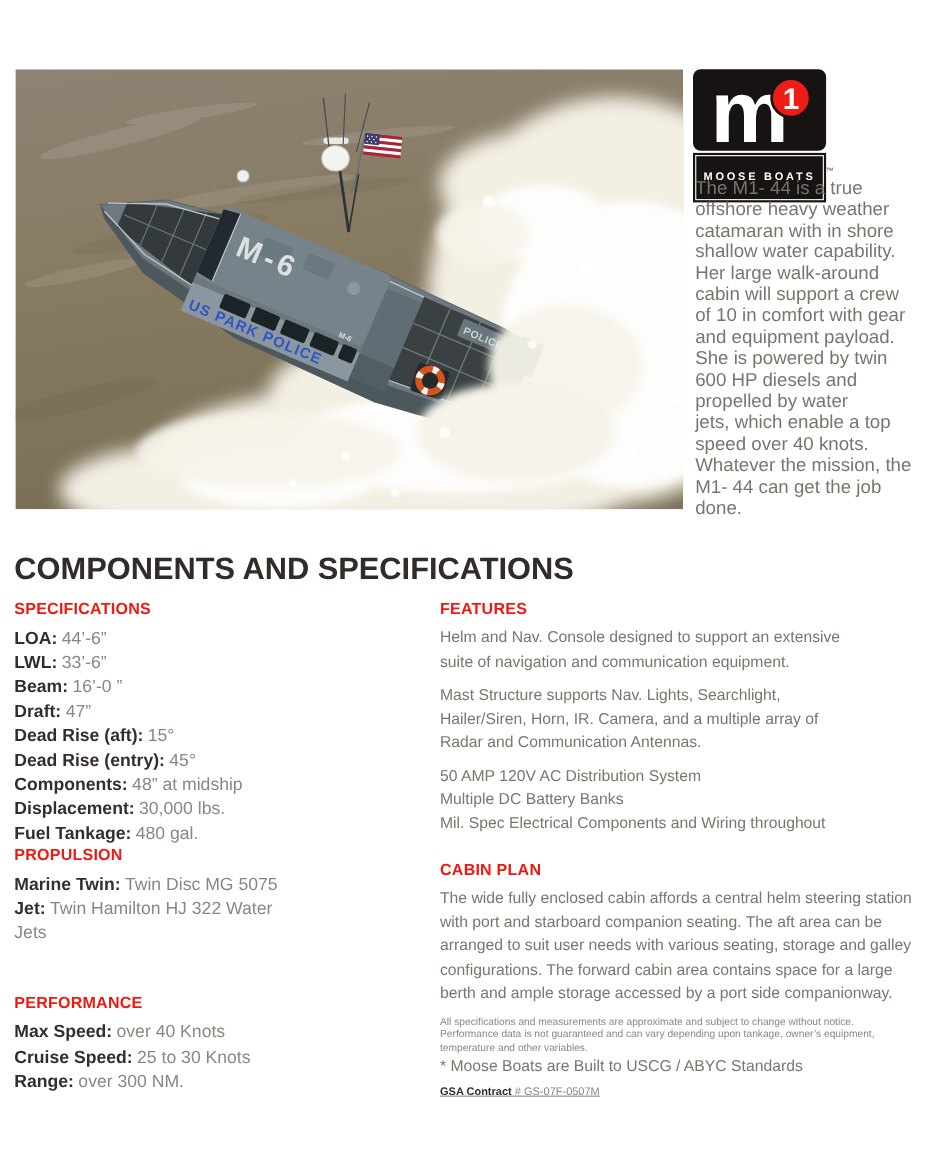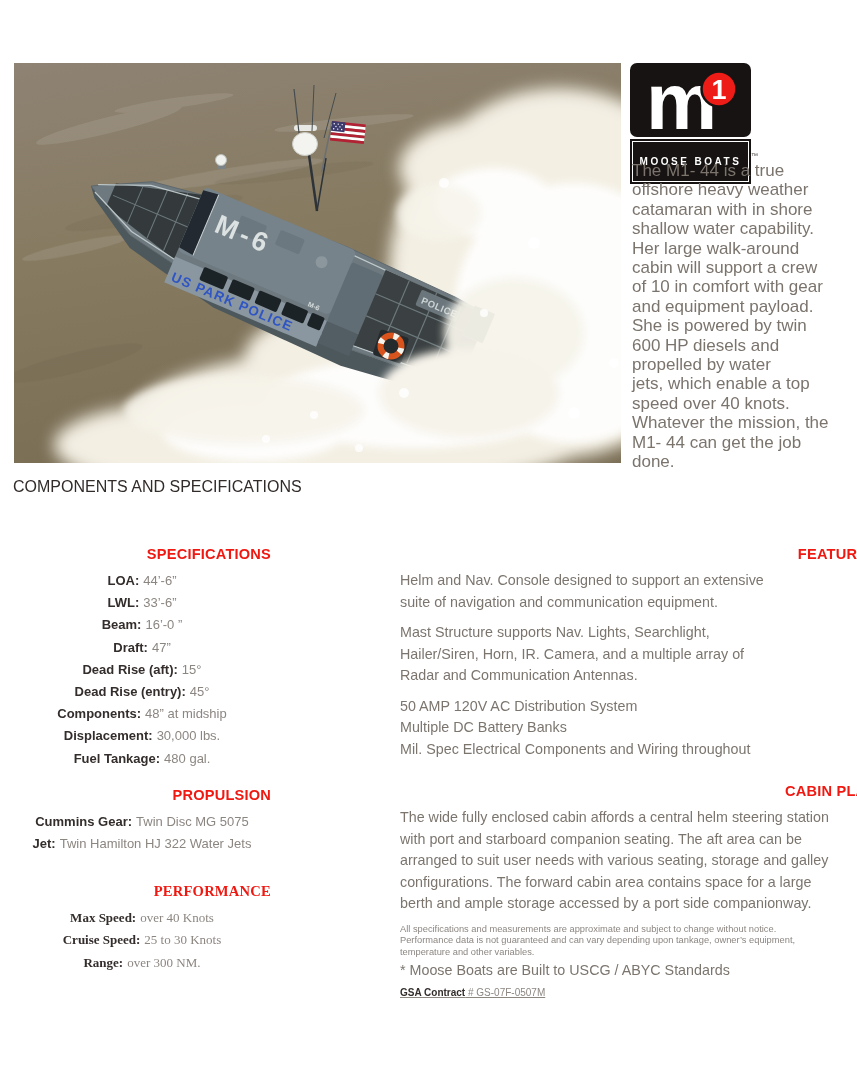--- a/index.html
+++ b/index.html
@@ -17,32 +17,32 @@
   .logo-word-outer { margin-top:2px; background:#171312; padding:2px; }
   .logo-word-inner { border:1px solid #ffffff; color:#ffffff; font-weight:bold; font-size:10px;
                      line-height:11px; letter-spacing:2.5px; text-align:center; padding:14px 0; }
   .logo-tm { position:absolute; right:-7px; top:89px; font-size:7px; color:#4a4642; }
 
   
   .intro { left:632px; top:161px; width:226px; font-size:17px; line-height:19.4px;
            color:#7b746d; white-space:pre; }
 
   
-  .main-heading { left:13px; top:478px; font-size:16px; font-weight:normal; color:#312b29; letter-spacing:0; }
+  .main-heading { left:13px; top:501px; font-size:28px; font-weight:bold; color:#312b29; letter-spacing:0; }
 
   
   .col-left  { left:13px;  top:546px; width:258px; }
   .col-right { left:400px; top:546px; width:477px; }
 
-  .red-head { color:#f01911; font-weight:bold; font-size:14.6px; line-height:17px; margin:0 0 7px 0; letter-spacing:.2px;text-align:right; }
-  .sec-propulsion  { margin-top:17px; }
-  .sec-performance { margin-top:28px;font-family:Liberation Serif, serif; }
+  .red-head { color:#f01911; font-weight:bold; font-size:14.6px; line-height:17px; margin:0 0 7px 0; letter-spacing:.2px; }
+  .sec-propulsion  { }
+  .sec-performance { margin-top:44px; }
   .sec-cabin       { margin-top:23px; }
 
-  .row { font-size:13px; line-height:22.2px; color:#8c8681;text-align:center; }
+  .row { font-size:16px; line-height:22.2px; color:#8c8681; }
   .row b { color:#332d2b; margin-right:4px; font-weight:bold; }
 
   .para { font-size:14.3px; line-height:21.5px; color:#7b756e; white-space:pre; margin:0 0 9px 0; }
   .fine { margin-top:7px; font-size:9.3px; line-height:11.5px; color:#8c8681; white-space:pre; }
   .standards { margin-top:4px; font-size:14.3px; line-height:17px; color:#7b756e; }
   .gsa { margin-top:5px; font-size:10px; line-height:17px; color:#8c8681;text-decoration:underline; }
   .gsa b { color:#332d2b; font-weight:bold; }
 </style>
 </head>
 <body>
@@ -257,21 +257,21 @@
       <div class="row"><b>Draft:</b><span>47”</span></div>
       <div class="row"><b>Dead Rise (aft):</b><span>15°</span></div>
       <div class="row"><b>Dead Rise (entry):</b><span>45°</span></div>
       <div class="row"><b>Components:</b><span>48” at midship</span></div>
       <div class="row"><b>Displacement:</b><span>30,000  lbs.</span></div>
       <div class="row"><b>Fuel Tankage:</b><span>480 gal.</span></div>
     </div>
 
     <div class="sec-propulsion">
       <div class="red-head">PROPULSION</div>
-      <div class="row"><b>Cummins Gear:</b><span>Twin Disc MG 5075</span></div>
+      <div class="row"><b>Marine Twin:</b><span>Twin Disc MG 5075</span></div>
       <div class="row"><b>Jet:</b><span>Twin Hamilton HJ 322 Water Jets</span></div>
     </div>
 
     <div class="sec-performance">
       <div class="red-head">PERFORMANCE</div>
       <div class="row"><b>Max Speed:</b><span>over 40 Knots</span></div>
       <div class="row"><b>Cruise Speed:</b><span>25 to 30 Knots</span></div>
       <div class="row"><b>Range:</b><span>over 300 NM.</span></div>
     </div>
   </div>

